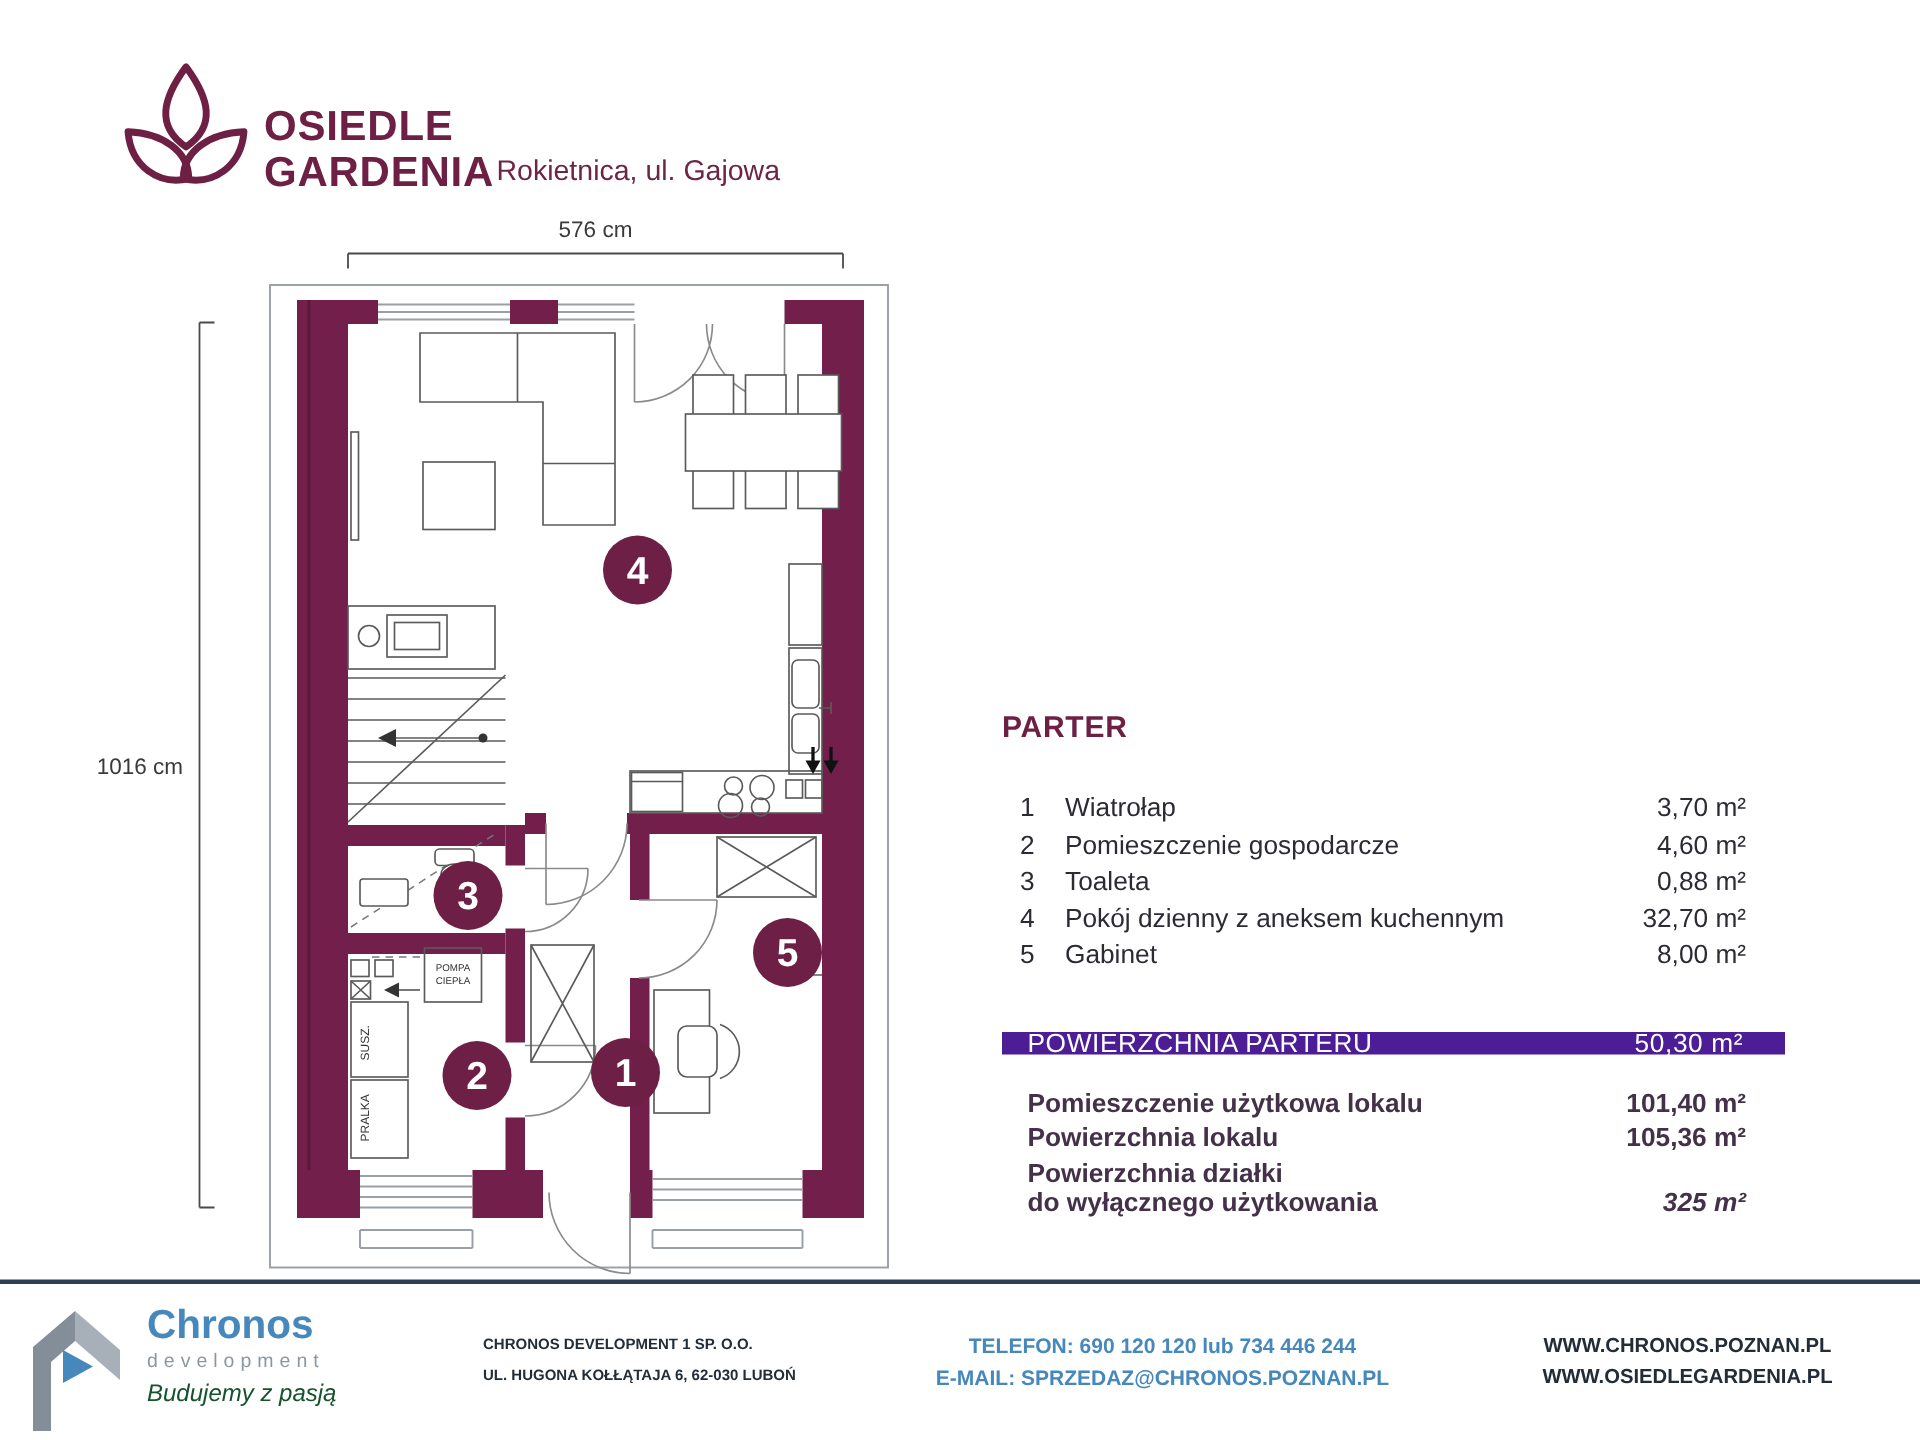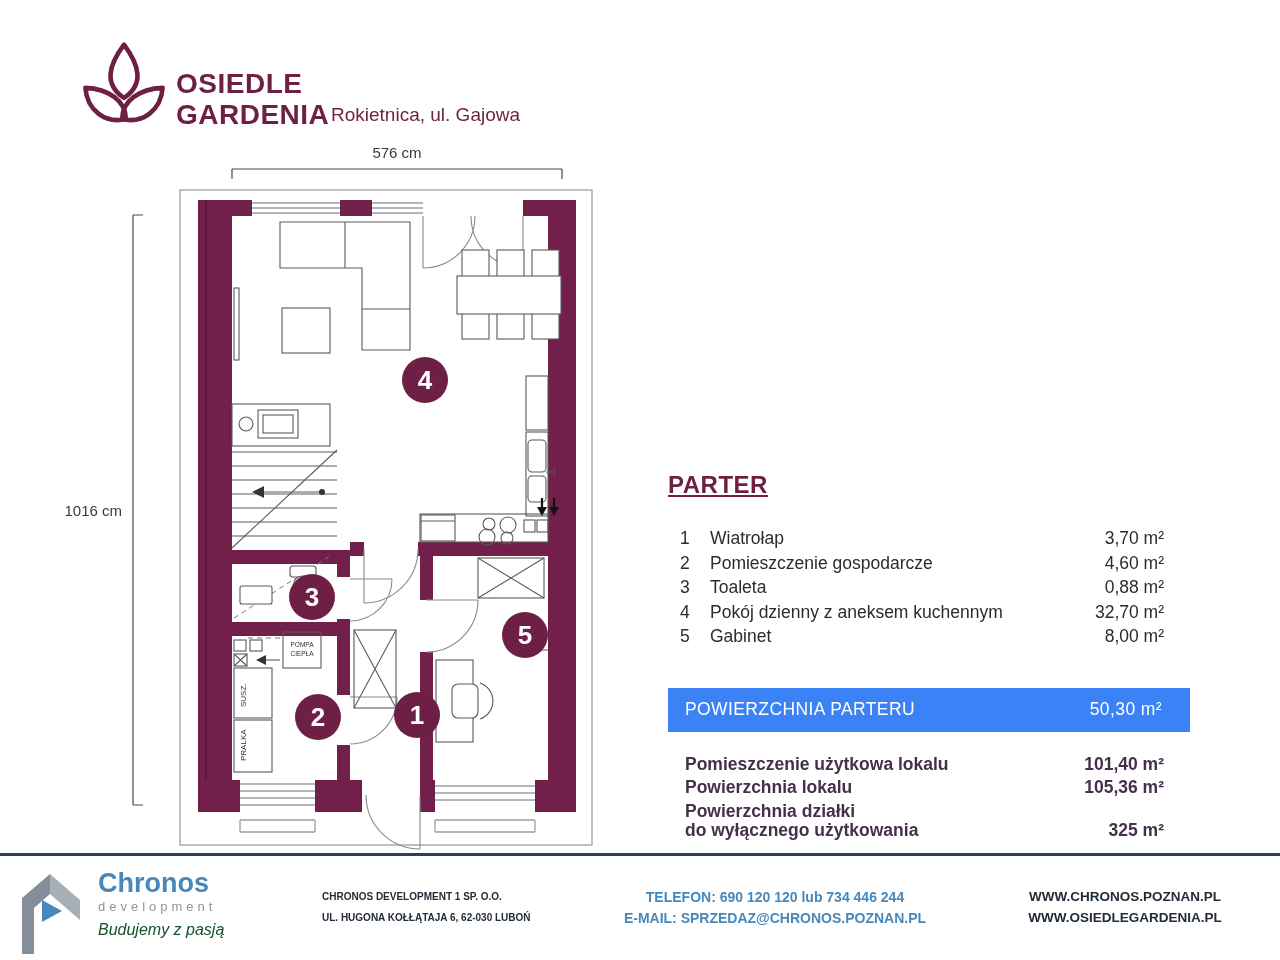--- a/index.html
+++ b/index.html
@@ -10,35 +10,35 @@
   .brand-logo{position:absolute;left:78px;top:38px;width:92px;height:96px;}
   .brand-text{position:absolute;left:176px;top:68px;color:#6d1f44;font-weight:bold;
               font-size:28px;line-height:31px;letter-spacing:.5px;}
   .location{position:absolute;left:331px;top:104px;color:#6d2546;font-size:19px;}
 
   
   .plan-svg{position:absolute;left:55px;top:135px;}
 
   
   .legend{position:absolute;left:668px;top:474px;width:522px;color:#2b2b33;}
-  .legend-title{font-size:24px;font-weight:bold;color:#6d1f44;letter-spacing:.5px;line-height:22px;text-decoration:underline;}
+  .legend-title{font-size:20px;font-weight:bold;color:#6d1f44;letter-spacing:.5px;line-height:22px;}
   .room-list{margin-top:30px;}
   .room-row{display:flex;font-size:17.5px;line-height:24.6px;padding-left:12px;padding-right:26px;}
   .rn{width:30px;flex:none;}
   .rname{flex:1;}
   .rarea{flex:none;}
-  .summary-banner{margin-top:39px;height:44px;background:#3b82f6;color:#fff;font-size:17.5px;
+  .summary-banner{margin-top:39px;height:15px;background:#4c1d95;color:#fff;font-size:17.5px;
                   display:flex;align-items:center;justify-content:space-between;
                   padding:0 28px 0 17px;letter-spacing:.4px;}
   .totals{margin-top:21px;color:#453049;font-weight:bold;font-size:17.5px;padding-left:17px;padding-right:26px;}
   .t-row{display:flex;line-height:23px;}
   .t-row.multi{margin-top:3px;line-height:19.5px;}
   .t-label{flex:1;}
   .t-value{flex:none;}
-  .t-row.multi .t-value{align-self:flex-end;}
+  .t-row.multi .t-value{align-self:flex-end;font-style:italic;}
 
   
   .footer{position:absolute;left:0;top:853px;width:1280px;height:107px;border-top:3px solid #2d4053;background:#fff;}
   .house-logo{position:absolute;left:18px;top:12px;}
   .chronos-block{position:absolute;left:98px;top:14px;}
   .chronos-name{color:#4788bc;font-weight:bold;font-size:27px;line-height:27px;}
   .chronos-sub{color:#8b97a1;font-size:13px;letter-spacing:4px;margin-top:2px;}
   .chronos-tag{color:#14532d;font-size:16px;font-style:italic;margin-top:7px;}
   .f-address{position:absolute;left:322px;top:31px;font-size:10px;font-weight:bold;
              color:#222d39;line-height:20.5px;}

